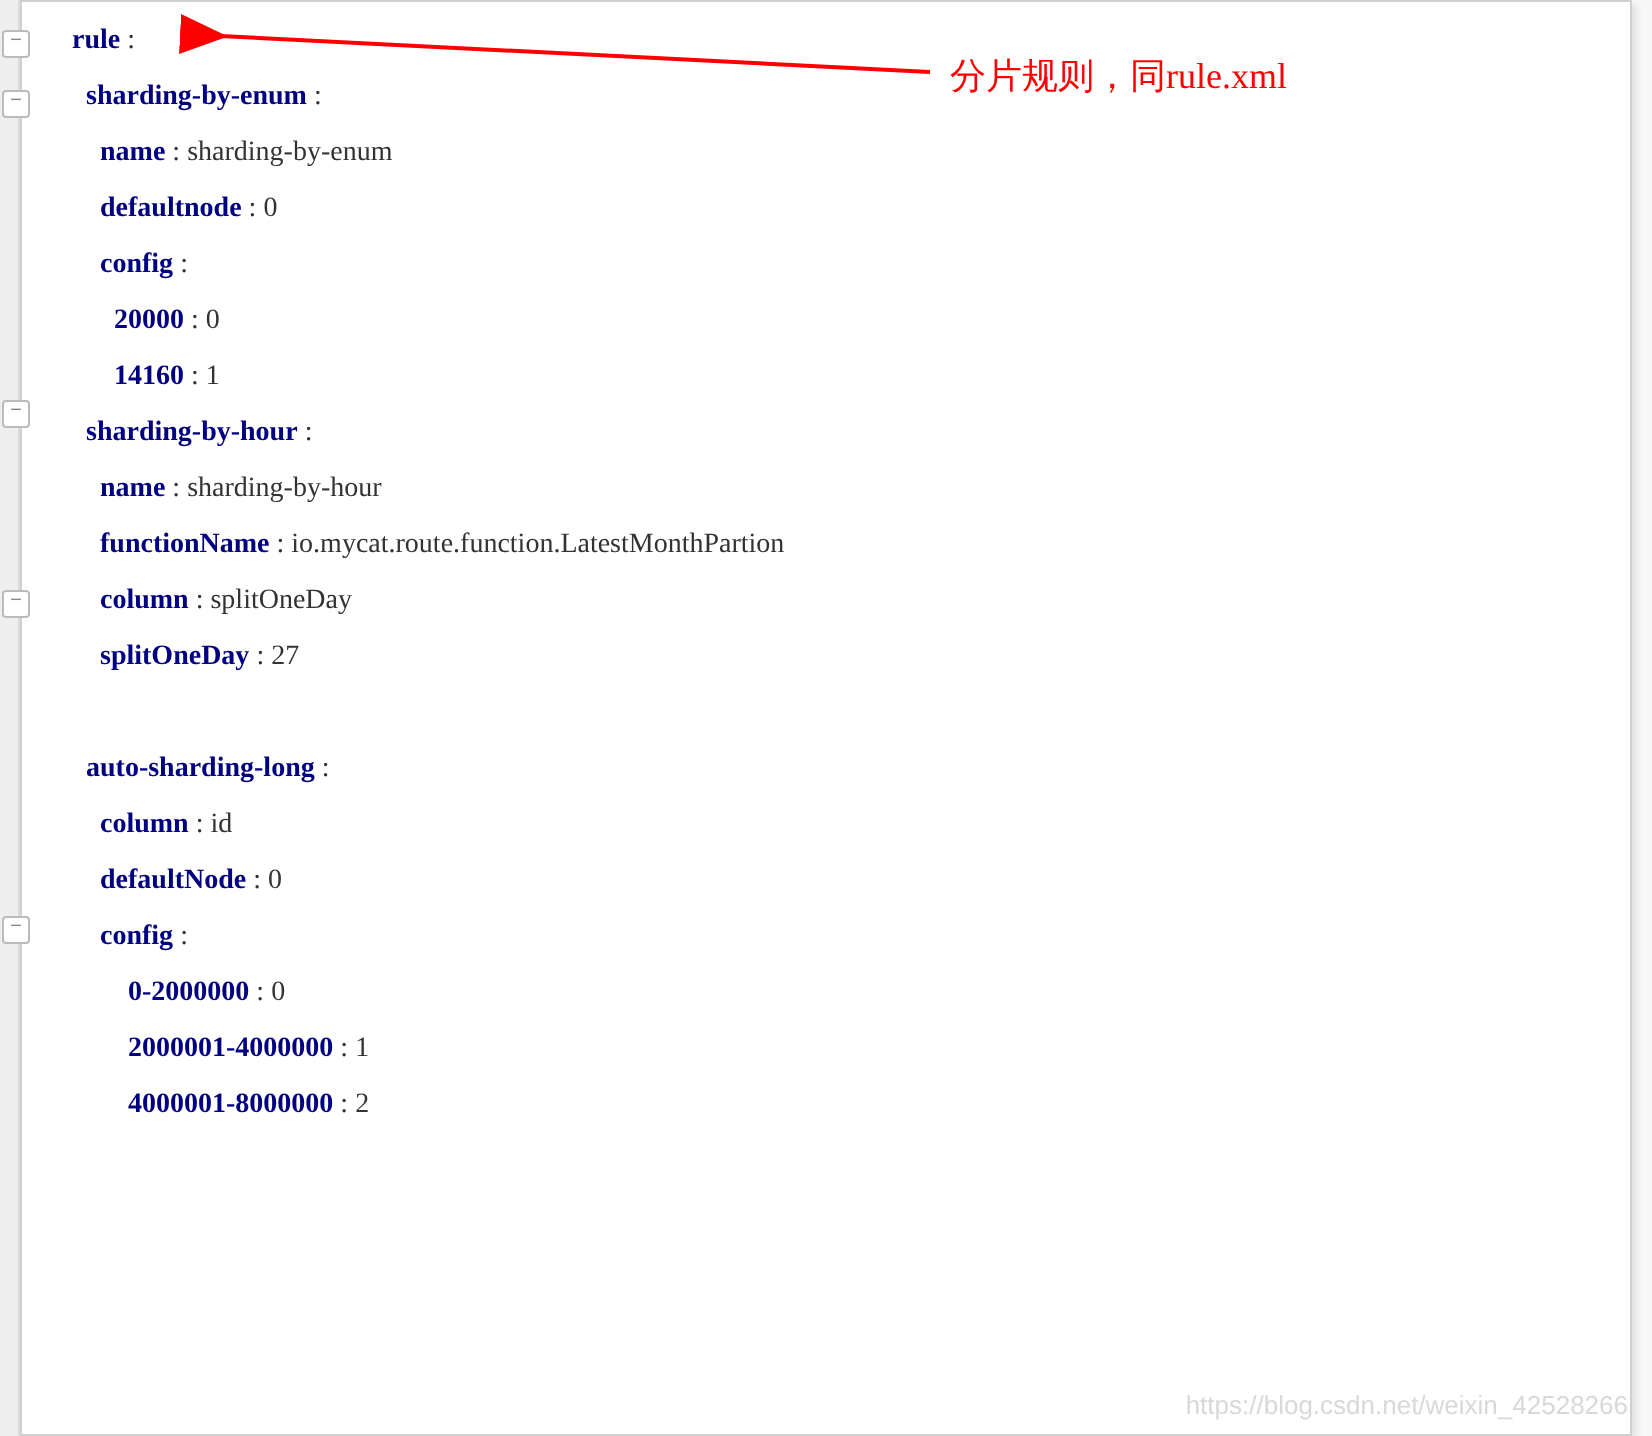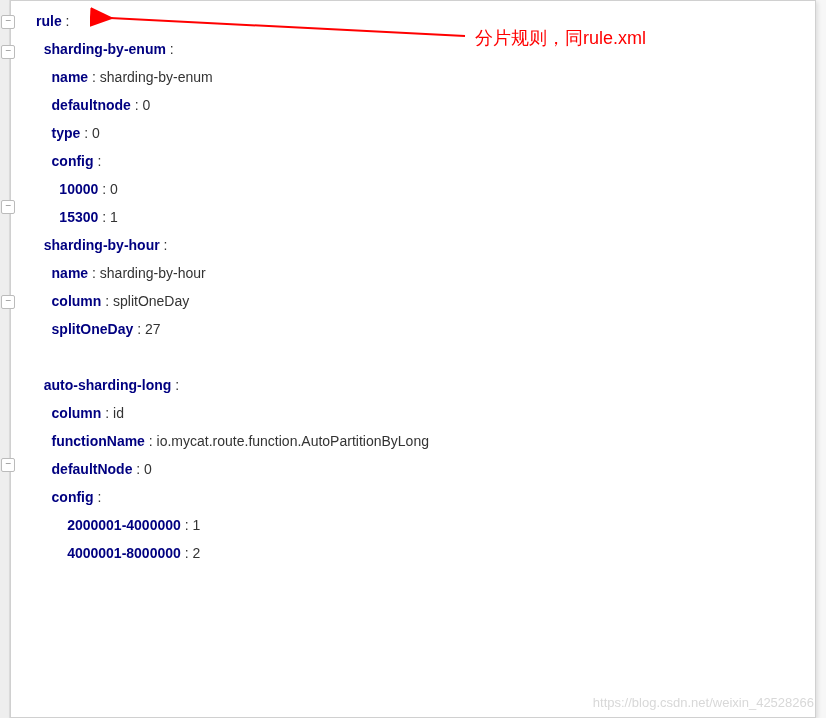--- a/index.html
+++ b/index.html
@@ -18,21 +18,21 @@
       width: 806px;
       height: 718px;
       background: #ffffff;
       border: 1px solid #d0d0d0;
       box-shadow: 2px 2px 4px rgba(0,0,0,0.1);
       padding: 6px 25px;
       line-height: 28px;
     }
     .line {
       white-space: pre;
-      font-family: Liberation Sans, sans-serif;
+      font-family: Liberation Serif, serif;
       color: #333;
     }
     .key {
       color: #000080;
       font-weight: bold;
     }
     .val {
       color: #333;
       font-weight: normal;
     }
@@ -54,21 +54,21 @@
       border: 1px solid #bbb;
       border-radius: 2px;
       font-size: 10px;
       line-height: 12px;
       text-align: center;
       color: #888;
     }
     .annotation {
       position: absolute;
       color: #ff0000;
-      font-family: Liberation Sans, sans-serif;
+      font-family: Liberation Serif, serif;
       font-size: 18px;
     }
     .arrow-svg {
       position: absolute;
       pointer-events: none;
     }
     .watermark {
       position: absolute;
       right: 12px;
       bottom: 8px;
@@ -81,34 +81,34 @@
 <body>
 
 <div class="gutter"></div>
 
 <div class="code-container">
   <div id="code-lines">
       <div class="line"><span class="key">rule</span> :<span class="val"></span></div>
       <div class="line">  <span class="key">sharding-by-enum</span> :<span class="val"></span></div>
       <div class="line">    <span class="key">name</span> :<span class="val"> sharding-by-enum</span></div>
       <div class="line">    <span class="key">defaultnode</span> :<span class="val"> 0</span></div>
-      <div class="line">    <span class="key">type</span> :<span class="val"> 0</span></div>
       <div class="line">    <span class="key">config</span> :<span class="val"></span></div>
-      <div class="line">      <span class="key">10000</span> :<span class="val"> 0</span></div>
-      <div class="line">      <span class="key">15300</span> :<span class="val"> 1</span></div>
+      <div class="line">      <span class="key">20000</span> :<span class="val"> 0</span></div>
+      <div class="line">      <span class="key">14160</span> :<span class="val"> 1</span></div>
       <div class="line">  <span class="key">sharding-by-hour</span> :<span class="val"></span></div>
       <div class="line">    <span class="key">name</span> :<span class="val"> sharding-by-hour</span></div>
+      <div class="line">    <span class="key">functionName</span> :<span class="val"> io.mycat.route.function.LatestMonthPartion</span></div>
       <div class="line">    <span class="key">column</span> :<span class="val"> splitOneDay</span></div>
       <div class="line">    <span class="key">splitOneDay</span> :<span class="val"> 27</span></div>
       <div class="line">&nbsp;</div>
       <div class="line">  <span class="key">auto-sharding-long</span> :<span class="val"></span></div>
       <div class="line">    <span class="key">column</span> :<span class="val"> id</span></div>
-      <div class="line">    <span class="key">functionName</span> :<span class="val"> io.mycat.route.function.AutoPartitionByLong</span></div>
       <div class="line">    <span class="key">defaultNode</span> :<span class="val"> 0</span></div>
       <div class="line">    <span class="key">config</span> :<span class="val"></span></div>
+      <div class="line">        <span class="key">0-2000000</span> :<span class="val"> 0</span></div>
       <div class="line">        <span class="key">2000001-4000000</span> :<span class="val"> 1</span></div>
       <div class="line">        <span class="key">4000001-8000000</span> :<span class="val"> 2</span></div>
     </div>
 </div>
 
 <svg class="arrow-svg" width="826" height="100" style="left:0; top:0;">
   <defs>
     <marker id="arrowhead" markerWidth="12" markerHeight="10" refX="2" refY="5" orient="auto">
       <polygon points="12 0, 0 5, 12 10" fill="#ff0000"></polygon>
     </marker>

